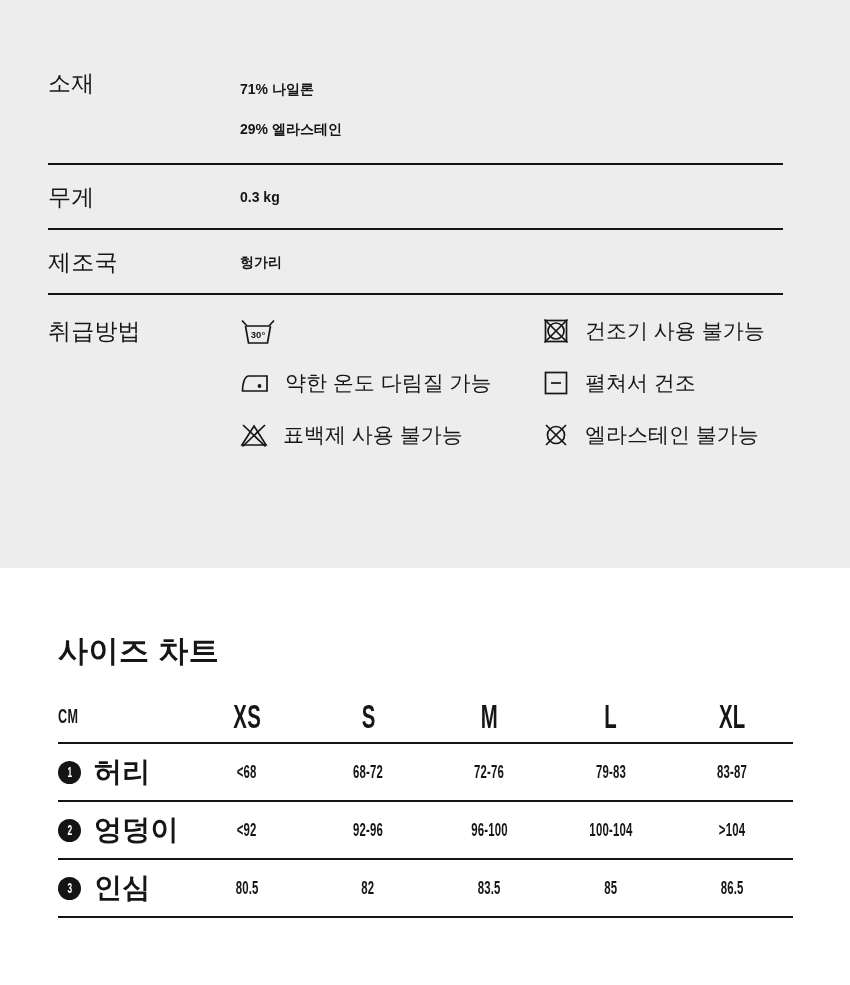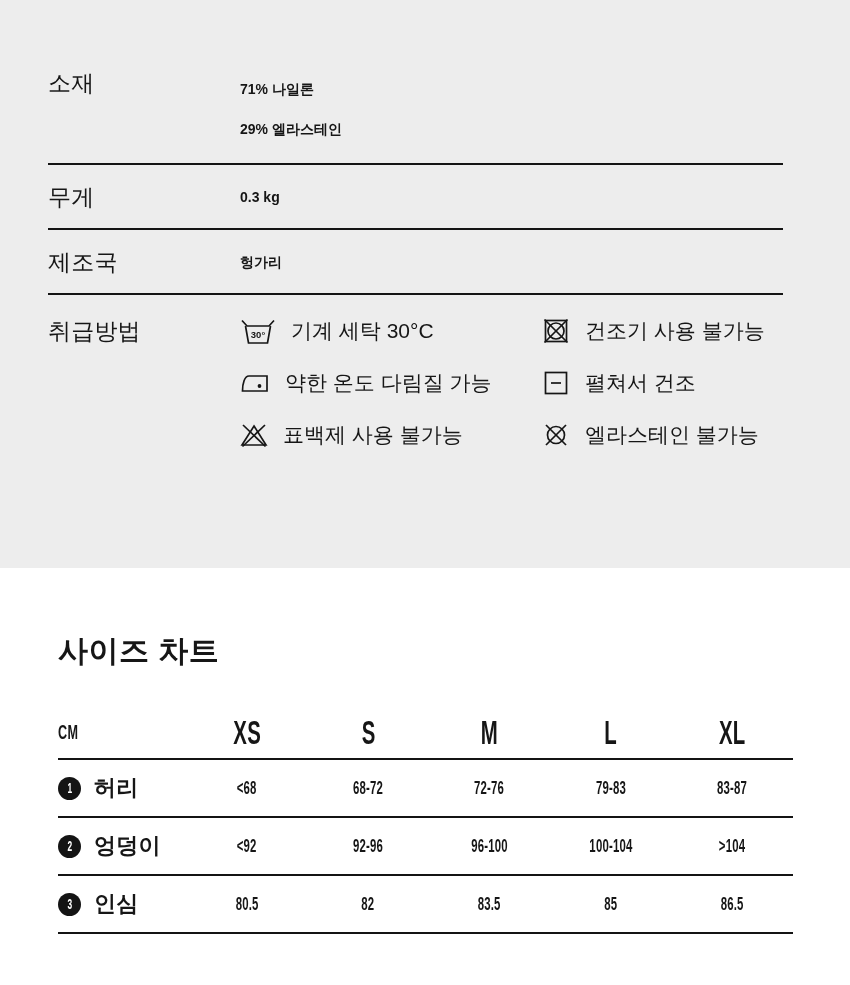--- a/index.html
+++ b/index.html
@@ -60,21 +60,21 @@
     background: #ffffff;
     padding: 0 57px 0 58px;
   }
   .size-title {
     margin-top: 64px;
     font-size: 30px;
     font-weight: 700;
     letter-spacing: 0.5px;
     line-height: 38px;
   }
-  .size-table { margin-top: 36px; }
+  .size-table { margin-top: 20px; }
   .st-row {
     display: flex;
     align-items: center;
     border-bottom: 2px solid #141414;
   }
   .st-header { height: 54px; }
   .st-data { height: 58px; }
   .st-labelcol {
     width: 128px;
     flex: 0 0 128px;
@@ -92,21 +92,21 @@
     font-weight: 700;
     transform: scaleX(0.60);
     transform-origin: 50% 50%;
     white-space: nowrap;
   }
   .cnd-left { transform-origin: 0 50%; }
   .unit-cell .cnd { font-size: 21px; letter-spacing: 0.5px; }
   .st-header .st-col .cnd { font-size: 34px; letter-spacing: 0.5px; }
   .st-data .st-col .cnd { font-size: 19px; letter-spacing: 0.3px; }
   .row-label {
-    font-size: 22px;
+    font-size: 28px;
     font-weight: 700;
     letter-spacing: 0.2px;
   }
   .num-badge {
     width: 23px;
     height: 23px;
     border-radius: 50%;
     background: #141414;
     color: #ffffff;
     display: inline-flex;
@@ -158,21 +158,20 @@
     <div class="spec-label">취급방법</div>
     <div class="care-grid">
 
       <div class="care-col-left">
         <div class="care-item">
           <svg class="care-icon" width="36" height="27" viewBox="0 0 36 27">
             <path d="M2 2.5 L7 8 H29 L34 2.5"></path>
             <path d="M5.5 8 L8.5 25 H27.5 L30.5 8"></path>
             <text x="18" y="20" text-anchor="middle">30°</text>
           </svg>
-          <span class="care-text">기계 세탁 30°C</span>
         </div>
         <div class="care-item">
           <svg class="care-icon" width="30" height="23" viewBox="0 0 30 23">
             <path d="M9 4 H27 V19 H2.5 C2.5 11.5 4.5 4 9 4 Z"></path>
             <circle class="dot" cx="19.5" cy="14" r="1.9"></circle>
           </svg>
           <span class="care-text">약한 온도 다림질 가능</span>
         </div>
         <div class="care-item">
           <svg class="care-icon" width="28" height="26" viewBox="0 0 28 26">

